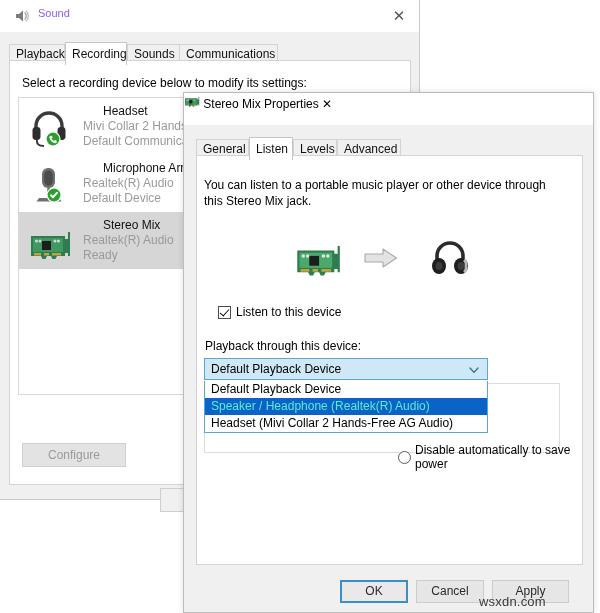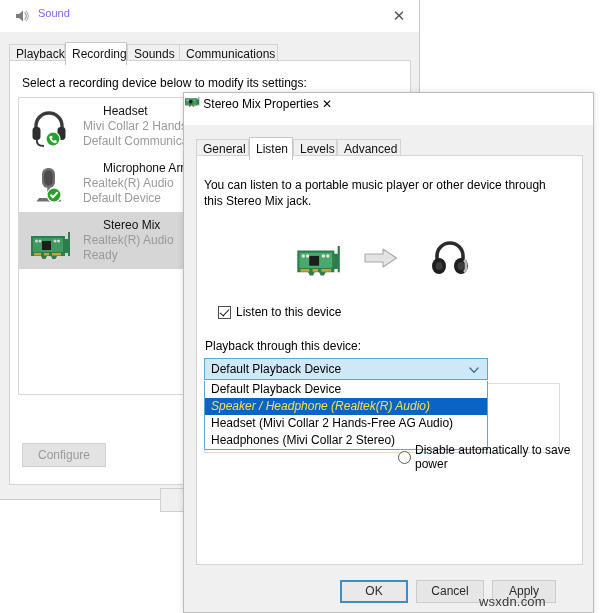--- a/index.html
+++ b/index.html
@@ -142,21 +142,21 @@
   .device-sub {
     font-size: 12px;
     color: #9a9a9a;
     line-height: 15px;
     white-space: nowrap;
   }
 
   #configure-button {
     position: absolute;
     left: 22px; top: 443px;
-    width: 84px; height: 24px;
+    width: 104px; height: 24px;
     background: #e3e3e3;
     border: 1px solid #d0d0d0;
     color: #9b9b9b;
     font-size: 12px;
     text-align: center;
     line-height: 23px;
     box-sizing: border-box;
     cursor: default;
   }
   #sound-bottom-button {
@@ -271,22 +271,21 @@
     height: 17px;
     line-height: 17px;
     padding-left: 6px;
     font-size: 12px;
     color: #000;
     white-space: nowrap;
     cursor: default;
   }
   .dd-item.highlight {
     background: #0a64c8;
-    color: #fde047;
-    font-style: italic;
+    color: #5eead4;
   }
 
   
   #power-group {
     position: absolute;
     left: 20px; top: 290px;
     width: 356px; height: 70px;
     border: 1px solid #dcdcdc;
     background: transparent;
     box-sizing: border-box;
@@ -322,21 +321,21 @@
     line-height: 21px;
     cursor: default;
   }
   .btn.focused {
     border: 2px solid #3b8fc4;
     background: #e9e9e9;
     line-height: 19px;
   }
   #ok-button     { left: 340px; top: 580px; width: 68px; }
   #cancel-button { left: 416px; top: 580px; width: 68px; }
-  #apply-button  { left: 492px; top: 580px; width: 64px; }
+  #apply-button  { left: 492px; top: 580px; width: 77px; }
 
   #watermark {
     position: absolute;
     left: 479px; top: 594px;
     font-size: 13px;
     color: #3a3a3a;
     letter-spacing: 0.2px;
   }
 </style>
 </head>
@@ -514,21 +513,20 @@
         <svg width="10" height="9" viewBox="0 0 10 9">
           <path d="M1 2 L5 6.4 L9 2" stroke="#3a6d8c" stroke-width="1.3" fill="none" stroke-linecap="round"></path>
         </svg>
       </span>
     </div>
 
     <div id="dropdown-list">
       <div class="dd-item">Default Playback Device</div>
       <div class="dd-item highlight">Speaker / Headphone (Realtek(R) Audio)</div>
       <div class="dd-item">Headset (Mivi Collar 2 Hands-Free AG Audio)</div>
-      <div class="dd-item">Headphones (Mivi Collar 2 Stereo)</div>
     </div>
 
     <div id="radio-row">
       <span class="radio"></span>
       <span>Disable automatically to save power</span>
     </div>
   </div>
 
   <div class="btn focused" id="ok-button">OK</div>
   <div class="btn" id="cancel-button">Cancel</div>

